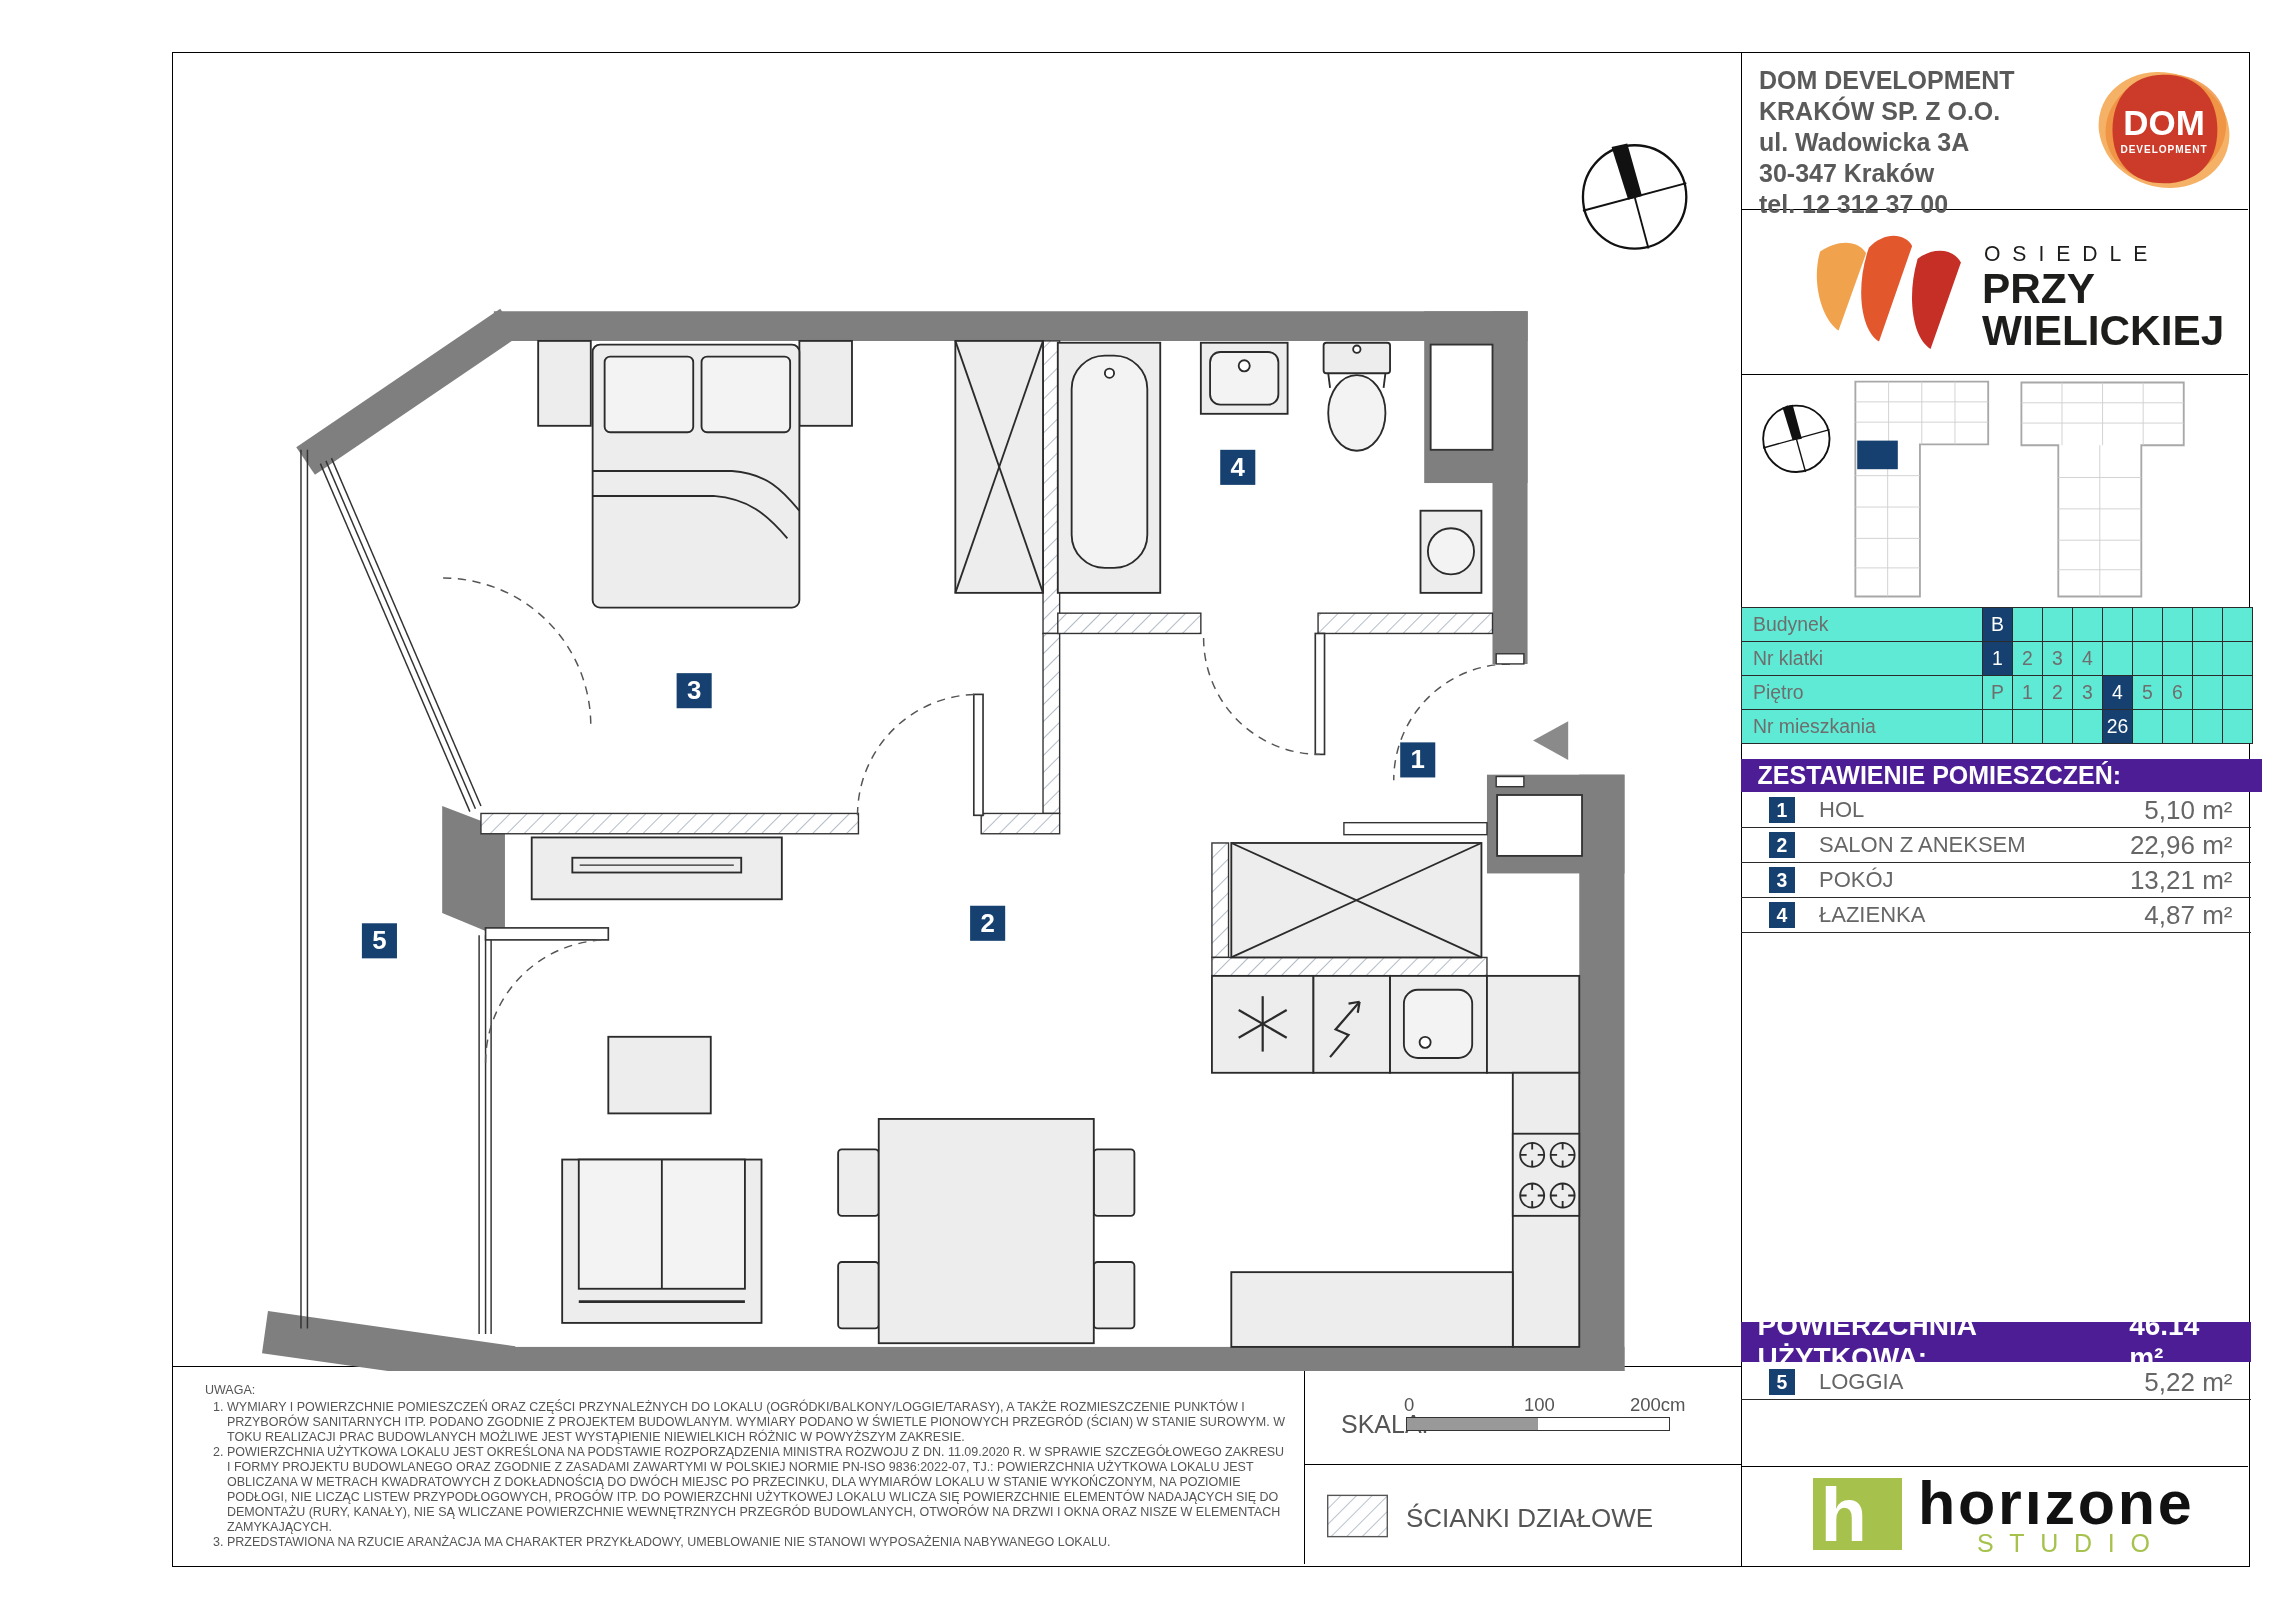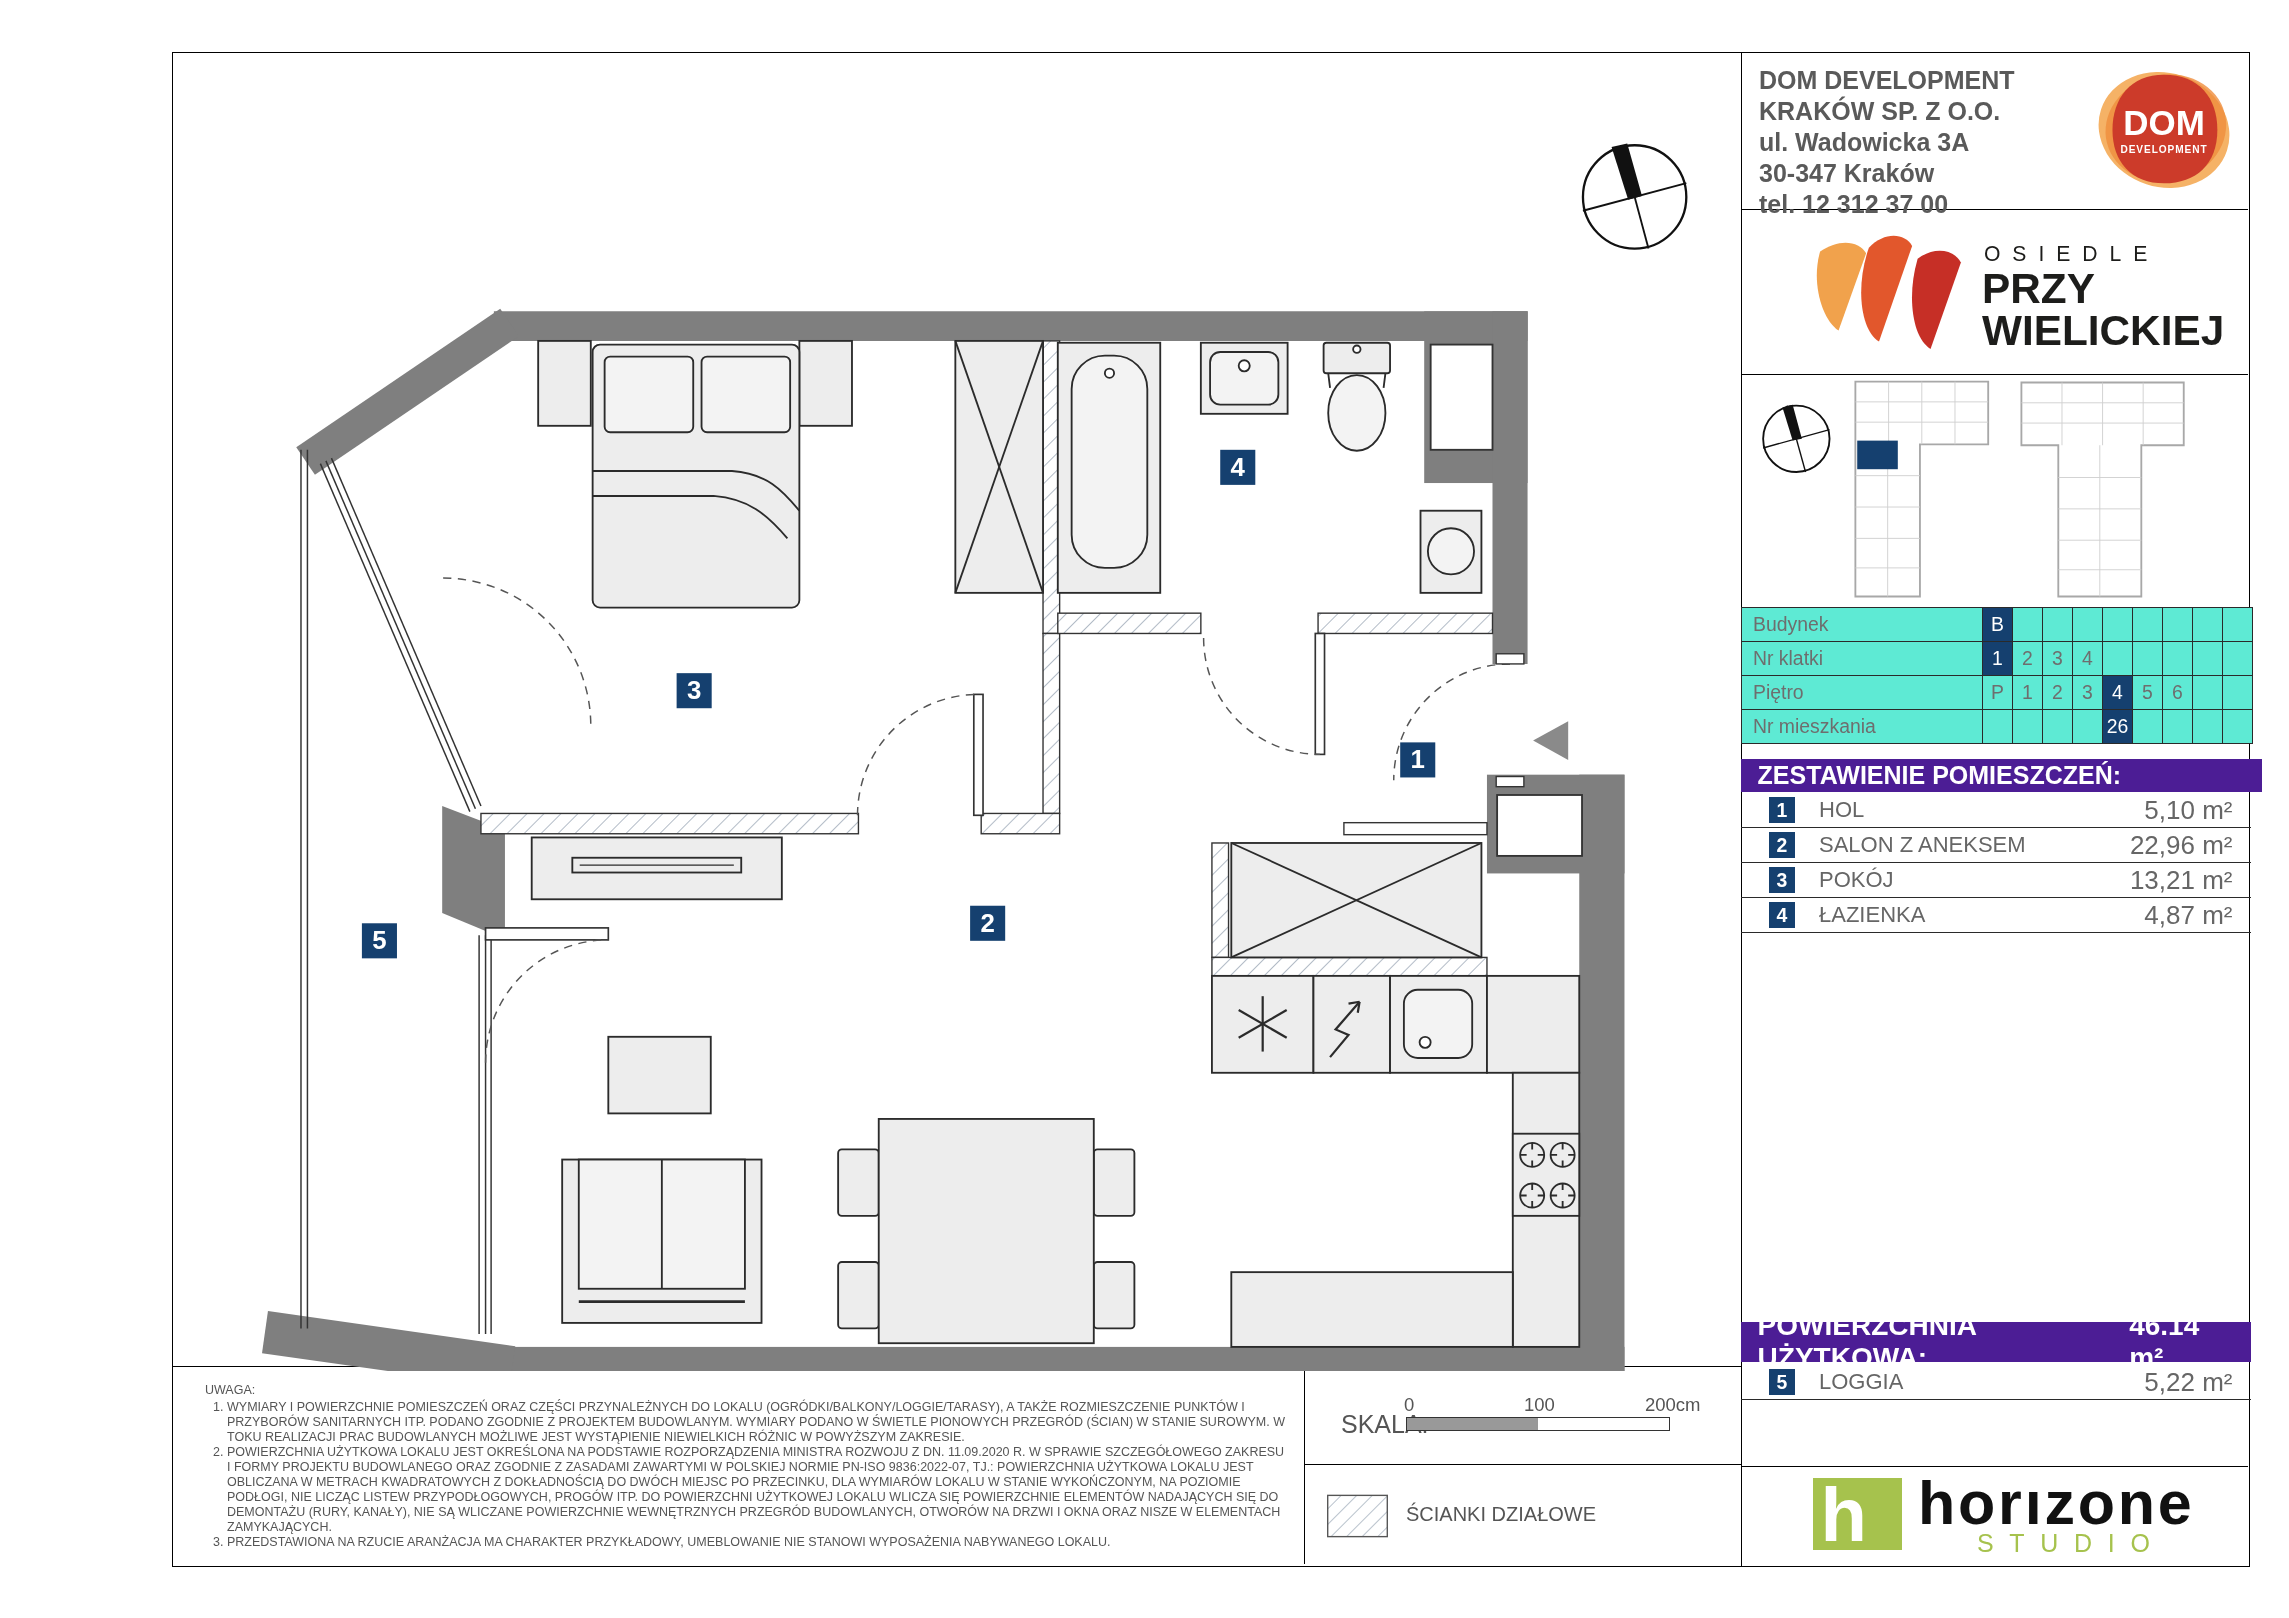--- a/index.html
+++ b/index.html
@@ -376,31 +376,31 @@
       <li>WYMIARY I POWIERZCHNIE POMIESZCZEŃ ORAZ CZĘŚCI PRZYNALEŻNYCH DO LOKALU (OGRÓDKI/BALKONY/LOGGIE/TARASY), A TAKŻE ROZMIESZCZENIE PUNKTÓW I PRZYBORÓW SANITARNYCH ITP. PODANO ZGODNIE Z PROJEKTEM BUDOWLANYM. WYMIARY PODANO W ŚWIETLE PIONOWYCH PRZEGRÓD (ŚCIAN) W STANIE SUROWYM. W TOKU REALIZACJI PRAC BUDOWLANYCH MOŻLIWE JEST WYSTĄPIENIE NIEWIELKICH RÓŻNIC W POWYŻSZYM ZAKRESIE.</li>
       <li>POWIERZCHNIA UŻYTKOWA LOKALU JEST OKREŚLONA NA PODSTAWIE ROZPORZĄDZENIA MINISTRA ROZWOJU Z DN. 11.09.2020 R. W SPRAWIE SZCZEGÓŁOWEGO ZAKRESU I FORMY PROJEKTU BUDOWLANEGO ORAZ ZGODNIE Z ZASADAMI ZAWARTYMI W POLSKIEJ NORMIE PN-ISO 9836:2022-07, TJ.: POWIERZCHNIA UŻYTKOWA LOKALU JEST OBLICZANA W METRACH KWADRATOWYCH Z DOKŁADNOŚCIĄ DO DWÓCH MIEJSC PO PRZECINKU, DLA WYMIARÓW LOKALU W STANIE WYKOŃCZONYM, NA POZIOMIE PODŁOGI, NIE LICZĄC LISTEW PRZYPODŁOGOWYCH, PROGÓW ITP. DO POWIERZCHNI UŻYTKOWEJ LOKALU WLICZA SIĘ POWIERZCHNIE ELEMENTÓW NADAJĄCYCH SIĘ DO DEMONTAŻU (RURY, KANAŁY), NIE SĄ WLICZANE POWIERZCHNIE WEWNĘTRZNYCH PRZEGRÓD BUDOWLANYCH, OTWORÓW NA DRZWI I OKNA ORAZ NISZE W ELEMENTACH ZAMYKAJĄCYCH.</li>
       <li>PRZEDSTAWIONA NA RZUCIE ARANŻACJA MA CHARAKTER PRZYKŁADOWY, UMEBLOWANIE NIE STANOWI WYPOSAŻENIA NABYWANEGO LOKALU.</li>
     </ol>
 </div>
 
 <div class="abs" style="left:1304px;top:1366px;width:437px;height:98px;">
   <span class="abs graytxt" style="left:37px;top:44px;font-size:25px;">SKALA:</span>
   <span class="abs graytxt" style="left:100px;top:28px;font-size:18.5px;">0</span>
   <span class="abs graytxt" style="left:220px;top:28px;font-size:18.5px;">100</span>
-  <span class="abs graytxt" style="left:341px;top:28px;font-size:18.5px;">200cm</span>
+  <span class="abs graytxt" style="left:326px;top:28px;font-size:18.5px;">200cm</span>
   <div class="abs" style="left:102px;top:51px;width:262px;height:12px;border:1.4px solid #333;background:#fff;">
     <div style="width:50%;height:100%;background:#999;"></div>
   </div>
 </div>
 
 <div class="abs" style="left:1304px;top:1464px;width:437px;height:102px;">
   <svg class="abs" style="left:22px;top:29.5px;" width="63" height="44" viewBox="0 0 68 48">
     <defs>
       <pattern id="hatch2" width="12" height="12" patternUnits="userSpaceOnUse" patternTransform="rotate(45)">
         <rect width="12" height="12" fill="#fff"></rect>
         <line x1="0" y1="0" x2="0" y2="12" stroke="#9aa7b5" stroke-width="1.5"></line>
       </pattern>
     </defs>
     <rect x="1.5" y="1.5" width="65" height="45" fill="url(#hatch2)" stroke="#555" stroke-width="1.5"></rect>
   </svg>
-  <span class="abs graytxt" style="left:102px;top:39px;font-size:20px;">ŚCIANKI DZIAŁOWE</span>
+  <span class="abs graytxt" style="left:102px;top:39px;font-size:26px;">ŚCIANKI DZIAŁOWE</span>
 </div>
 
 
 </body></html>

